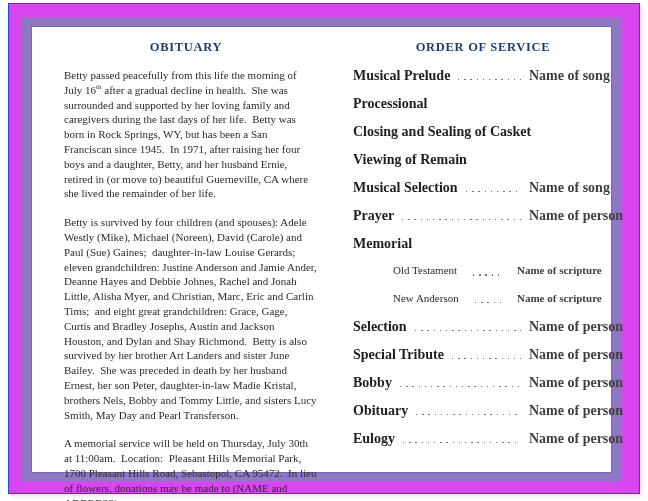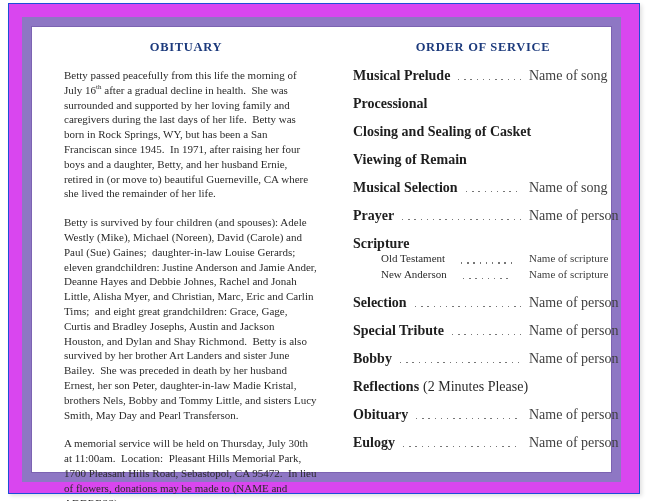--- a/index.html
+++ b/index.html
@@ -54,38 +54,38 @@
     font-size: 14px;
     line-height: 15px;
     margin-bottom: 13px;
     color: #1e1e1e;
   }
   .oos-label { font-weight: bold; white-space: nowrap; }
   .oos-suffix { font-weight: normal; white-space: nowrap; margin-left: 4px; color: #2b2b2b; }
   .oos-value {
     flex: 0 0 84px;
     width: 84px;
-    font-weight: normal;
+    font-weight: bold;
     color: #3f3f3f;
     white-space: nowrap;
   }
   .dots {
     flex: 1 1 auto;
     height: 1.5px;
     align-self: flex-end;
     margin: 0 8px 3px 8px;
     background-image: repeating-linear-gradient(to right,
       #767676 0, #767676 1.4px, transparent 1.4px, transparent 6.2px);
   }
   .oos-subrow {
     display: flex;
     align-items: center;
     font-size: 11px;
     line-height: 15.5px;
-    margin: 0;
+    margin: 12px;
     color: #2b2b2b;
     padding-left: 28px;
     gap: 8px;
   }
   .oos-subrow .oos-sublabel { font-weight: normal; white-space: nowrap; }
   .scripture-group { margin-bottom: 13px; }
   .scripture-group .oos-row { margin-bottom: 0; }
 </style>
 </head>
 <body>
@@ -130,21 +130,21 @@
     </div>
 
     <div class="oos-row">
       <span class="oos-label">Prayer</span>
       <span class="dots"></span>
       <span class="oos-value">Name of person</span>
     </div>
 
     <div class="scripture-group">
       <div class="oos-row">
-        <span class="oos-label">Scripture</span>
+        <span class="oos-label">Memorial</span>
       </div>
       <div class="oos-subrow">
         <span class="oos-sublabel">Old Testament</span>
         <span class="dots"></span>
         <span class="oos-value">Name of scripture</span>
       </div>
       <div class="oos-subrow">
         <span class="oos-sublabel">New Anderson</span>
         <span class="dots"></span>
         <span class="oos-value">Name of scripture</span>
@@ -162,24 +162,20 @@
       <span class="dots"></span>
       <span class="oos-value">Name of person</span>
     </div>
 
     <div class="oos-row">
       <span class="oos-label">Bobby</span>
       <span class="dots"></span>
       <span class="oos-value">Name of person</span>
     </div>
 
-    <div class="oos-row">
-      <span class="oos-label">Reflections</span>
-      <span class="oos-suffix">(2 Minutes Please)</span>
-    </div>
 
     <div class="oos-row">
       <span class="oos-label">Obituary</span>
       <span class="dots"></span>
       <span class="oos-value">Name of person</span>
     </div>
 
     <div class="oos-row">
       <span class="oos-label">Eulogy</span>
       <span class="dots"></span>

